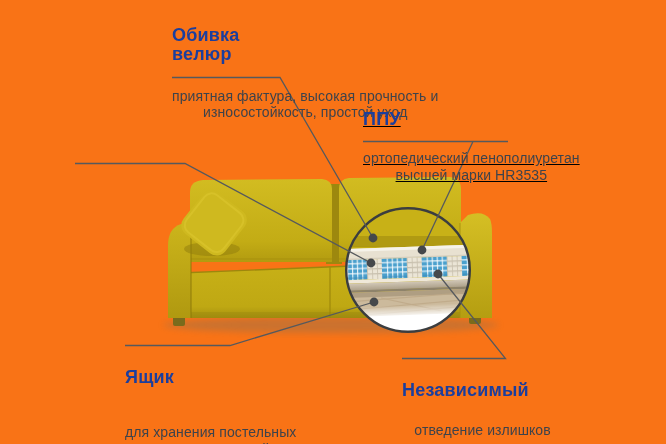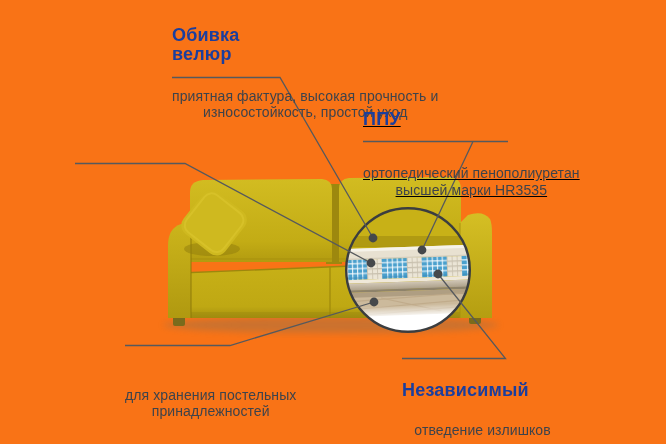--- a/index.html
+++ b/index.html
@@ -13,21 +13,21 @@
     display:block;color:var(--accent,#1c3e9d);font-weight:bold;
     font-size:18px;line-height:1.08;letter-spacing:.2px;
   }
   .callout .desc{
     display:block;color:var(--body,#3e434b);
     font-size:14px;line-height:1.17;margin-top:5px;letter-spacing:.1px;text-align:center;
   }
   .co-upholstery{left:172px;top:8px;}
   .co-springs{left:75px;top:99px;}
   .co-foam{left:363px;top:92px;text-decoration:underline;}
-  .co-foam .desc{margin-top:18px;}
+  .co-foam .desc{margin-top:3px;}
   .co-drawer{left:125px;top:350px;}
   .co-drawer .desc{margin-top:19px;}
   .co-felt{left:402px;top:363px;}
   .co-felt .desc{margin-top:4px;}
 </style>
 </head>
 <body>
 
 <div class="stage">
 
@@ -179,20 +179,21 @@
   <div class="callout co-springs">
   </div>
 
   <div class="callout co-foam">
     <span class="title">ППУ</span>
     <span class="desc">ортопедический пенополиуретан
 высшей марки HR3535</span>
   </div>
 
   <div class="callout co-drawer">
+    <span class="title">Ящик</span>
     <span class="desc">для хранения постельных
 принадлежностей</span>
   </div>
 
   <div class="callout co-felt">
     <span class="title">Независимый</span>
     <span class="desc">отведение излишков
 тепла и терморегуляция</span>
   </div>
 

